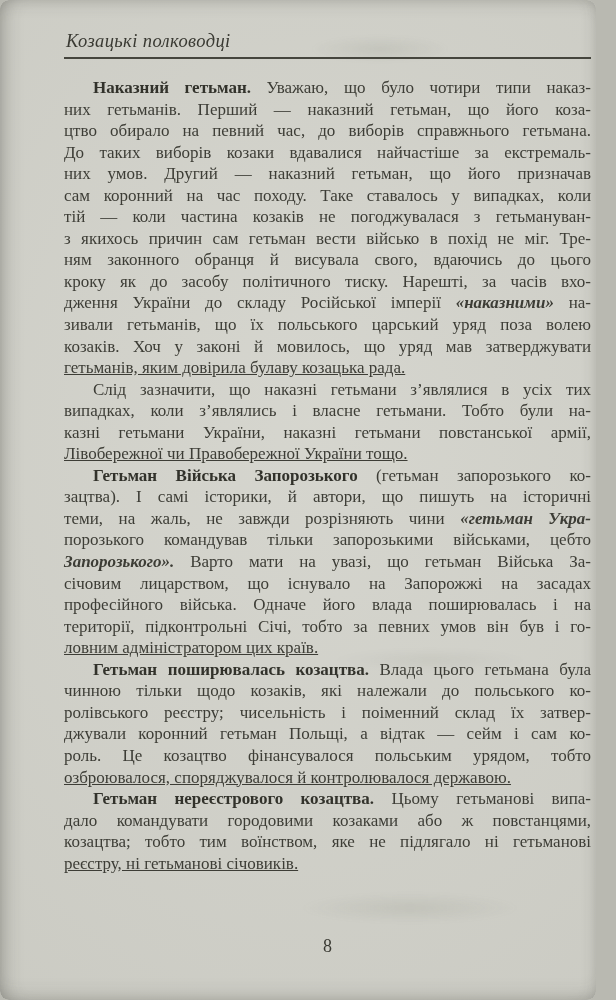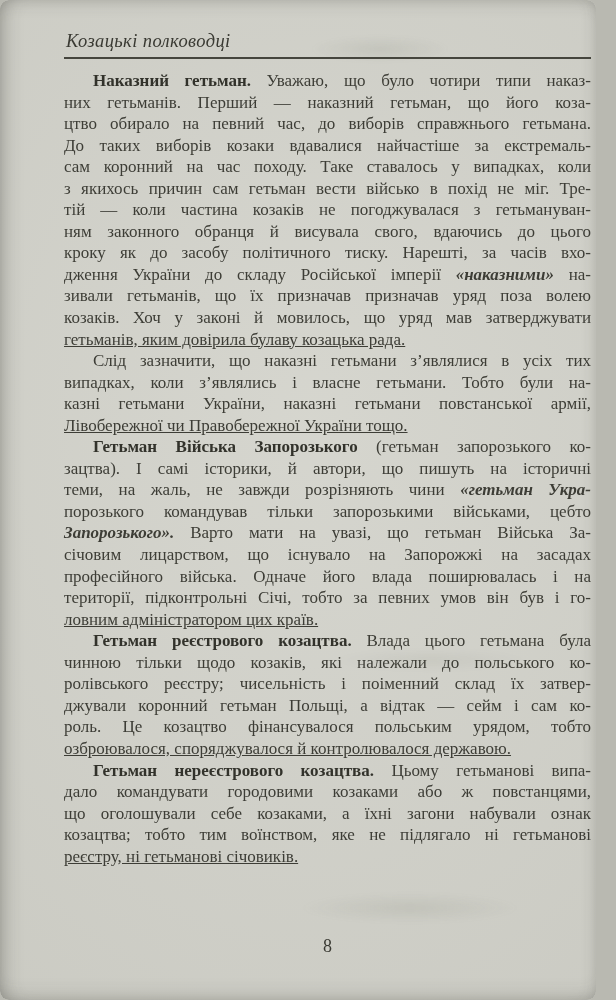--- a/index.html
+++ b/index.html
@@ -23,21 +23,21 @@
   .running-header{
     position:absolute;left:66px;top:31px;
     font-style:italic;font-size:18.5px;letter-spacing:0.4px;
     color:#3a3a33;
   }
   .header-rule{
     position:absolute;left:64px;top:57px;width:527px;height:2px;
     background:#45453d;
   }
   .textblock{
-    position:absolute;left:64px;top:70px;width:527px;
+    position:absolute;left:64px;top:77px;width:527px;
     color:#3d3d36;
   }
   .line{
     font-size:17px;height:21.55px;line-height:21.55px;
     text-align:justify;text-align-last:justify;
     white-space:nowrap;overflow:visible;
   }
   .line.indent{padding-left:29px;}
   .line.last{text-align-last:left;text-decoration:underline;}
   .seg-b{font-weight:bold;color:#32322b;}
@@ -66,27 +66,28 @@
   <div class="running-header">Козацькі полководці</div>
 
   <div class="header-rule"></div>
 
   <div class="textblock">
       <div>
         <div class="line indent"><span class="seg-b">Наказний гетьман. </span><span class="seg-n">Уважаю, що було чотири типи наказ-</span></div>
         <div class="line"><span class="seg-n">них гетьманів. Перший — наказний гетьман, що його коза-</span></div>
         <div class="line"><span class="seg-n">цтво обирало на певний час, до виборів справжнього гетьмана.</span></div>
         <div class="line"><span class="seg-n">До таких виборів козаки вдавалися найчастіше за екстремаль-</span></div>
+        <div class="line"><span class="seg-n">них умов. Другий — наказний гетьман, що його призначав</span></div>
         <div class="line"><span class="seg-n">сам коронний на час походу. Таке ставалось у випадках, коли</span></div>
+        <div class="line"><span class="seg-n">тій — коли частина козаків не погоджувалася з гетьмануван-</span></div>
         <div class="line"><span class="seg-n">з якихось причин сам гетьман вести військо в похід не міг. Тре-</span></div>
-        <div class="line"><span class="seg-n">тій — коли частина козаків не погоджувалася з гетьмануван-</span></div>
         <div class="line"><span class="seg-n">ням законного обранця й висувала свого, вдаючись до цього</span></div>
         <div class="line"><span class="seg-n">кроку як до засобу політичного тиску. Нарешті, за часів вхо-</span></div>
         <div class="line"><span class="seg-n">дження України до складу Російської імперії </span><span class="seg-i">«наказними»</span><span class="seg-n"> на-</span></div>
-        <div class="line"><span class="seg-n">зивали гетьманів, що їх призначав призначав уряд поза волею</span></div>
+        <div class="line"><span class="seg-n">зивали гетьманів, що їх польського царський уряд поза волею</span></div>
         <div class="line"><span class="seg-n">козаків. Хоч у законі й мовилось, що уряд мав затверджувати</span></div>
         <div class="line last"><span class="seg-n">гетьманів, яким довірила булаву козацька рада.</span></div>
       </div>
       <div>
         <div class="line indent"><span class="seg-n">Слід зазначити, що наказні гетьмани з’являлися в усіх тих</span></div>
         <div class="line"><span class="seg-n">випадках, коли з’являлись і власне гетьмани. Тобто були на-</span></div>
         <div class="line"><span class="seg-n">казні гетьмани України, наказні гетьмани повстанської армії,</span></div>
         <div class="line last"><span class="seg-n">Лівобережної чи Правобережної України тощо.</span></div>
       </div>
       <div>
@@ -94,30 +95,29 @@
         <div class="line"><span class="seg-n">зацтва). І самі історики, й автори, що пишуть на історичні</span></div>
         <div class="line"><span class="seg-n">теми, на жаль, не завжди розрізняють чини </span><span class="seg-i">«гетьман Укра-</span></div>
         <div class="line"><span class="seg-n">порозького командував тільки запорозькими військами, цебто</span></div>
         <div class="line"><span class="seg-i">Запорозького».</span><span class="seg-n"> Варто мати на увазі, що гетьман Війська За-</span></div>
         <div class="line"><span class="seg-n">січовим лицарством, що існувало на Запорожжі на засадах</span></div>
         <div class="line"><span class="seg-n">професійного війська. Одначе його влада поширювалась і на</span></div>
         <div class="line"><span class="seg-n">території, підконтрольні Січі, тобто за певних умов він був і го-</span></div>
         <div class="line last"><span class="seg-n">ловним адміністратором цих країв.</span></div>
       </div>
       <div>
-        <div class="line indent"><span class="seg-b">Гетьман реєстрового козацтва. </span><span class="seg-n">Влада цього гетьмана була</span></div>
+        <div class="line indent"><span class="seg-b">Гетьман поширювалась козацтва. </span><span class="seg-n">Влада цього гетьмана була</span></div>
         <div class="line"><span class="seg-n">чинною тільки щодо козаків, які належали до польського ко-</span></div>
         <div class="line"><span class="seg-n">ролівського реєстру; чисельність і поіменний склад їх затвер-</span></div>
         <div class="line"><span class="seg-n">джували коронний гетьман Польщі, а відтак — сейм і сам ко-</span></div>
         <div class="line"><span class="seg-n">роль. Це козацтво фінансувалося польським урядом, тобто</span></div>
         <div class="line last"><span class="seg-n">озброювалося, споряджувалося й контролювалося державою.</span></div>
       </div>
       <div>
         <div class="line indent"><span class="seg-b">Гетьман нереєстрового козацтва. </span><span class="seg-n">Цьому гетьманові випа-</span></div>
         <div class="line"><span class="seg-n">дало командувати городовими козаками або ж повстанцями,</span></div>
-        <div class="line"><span class="seg-n">що оголошували себе козаками, а їхні загони набували ознак</span></div>
         <div class="line"><span class="seg-n">козацтва; тобто тим воїнством, яке не підлягало ні гетьманові</span></div>
         <div class="line last"><span class="seg-n">реєстру, ні гетьманові січовиків.</span></div>
       </div>
     </div>
 
   <div class="page-number">8</div>
 </div>
 
 </body></html>

